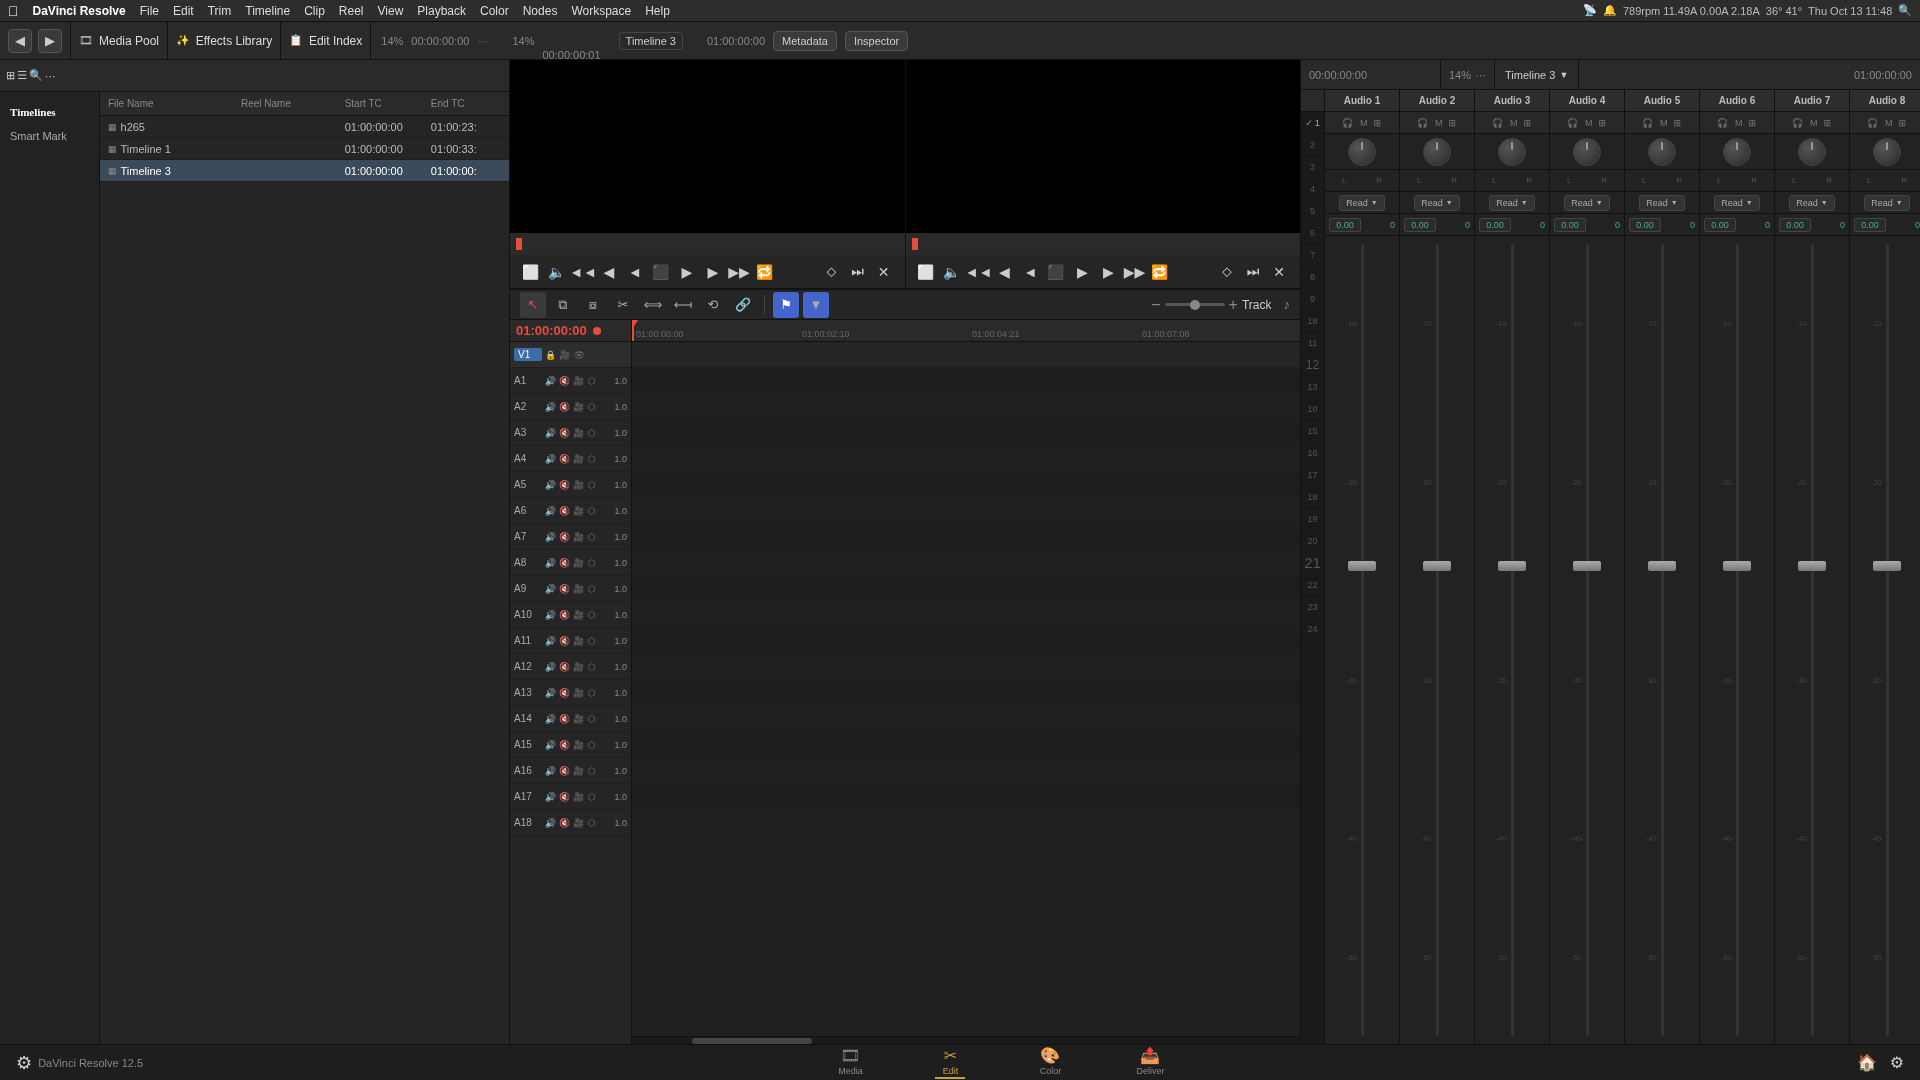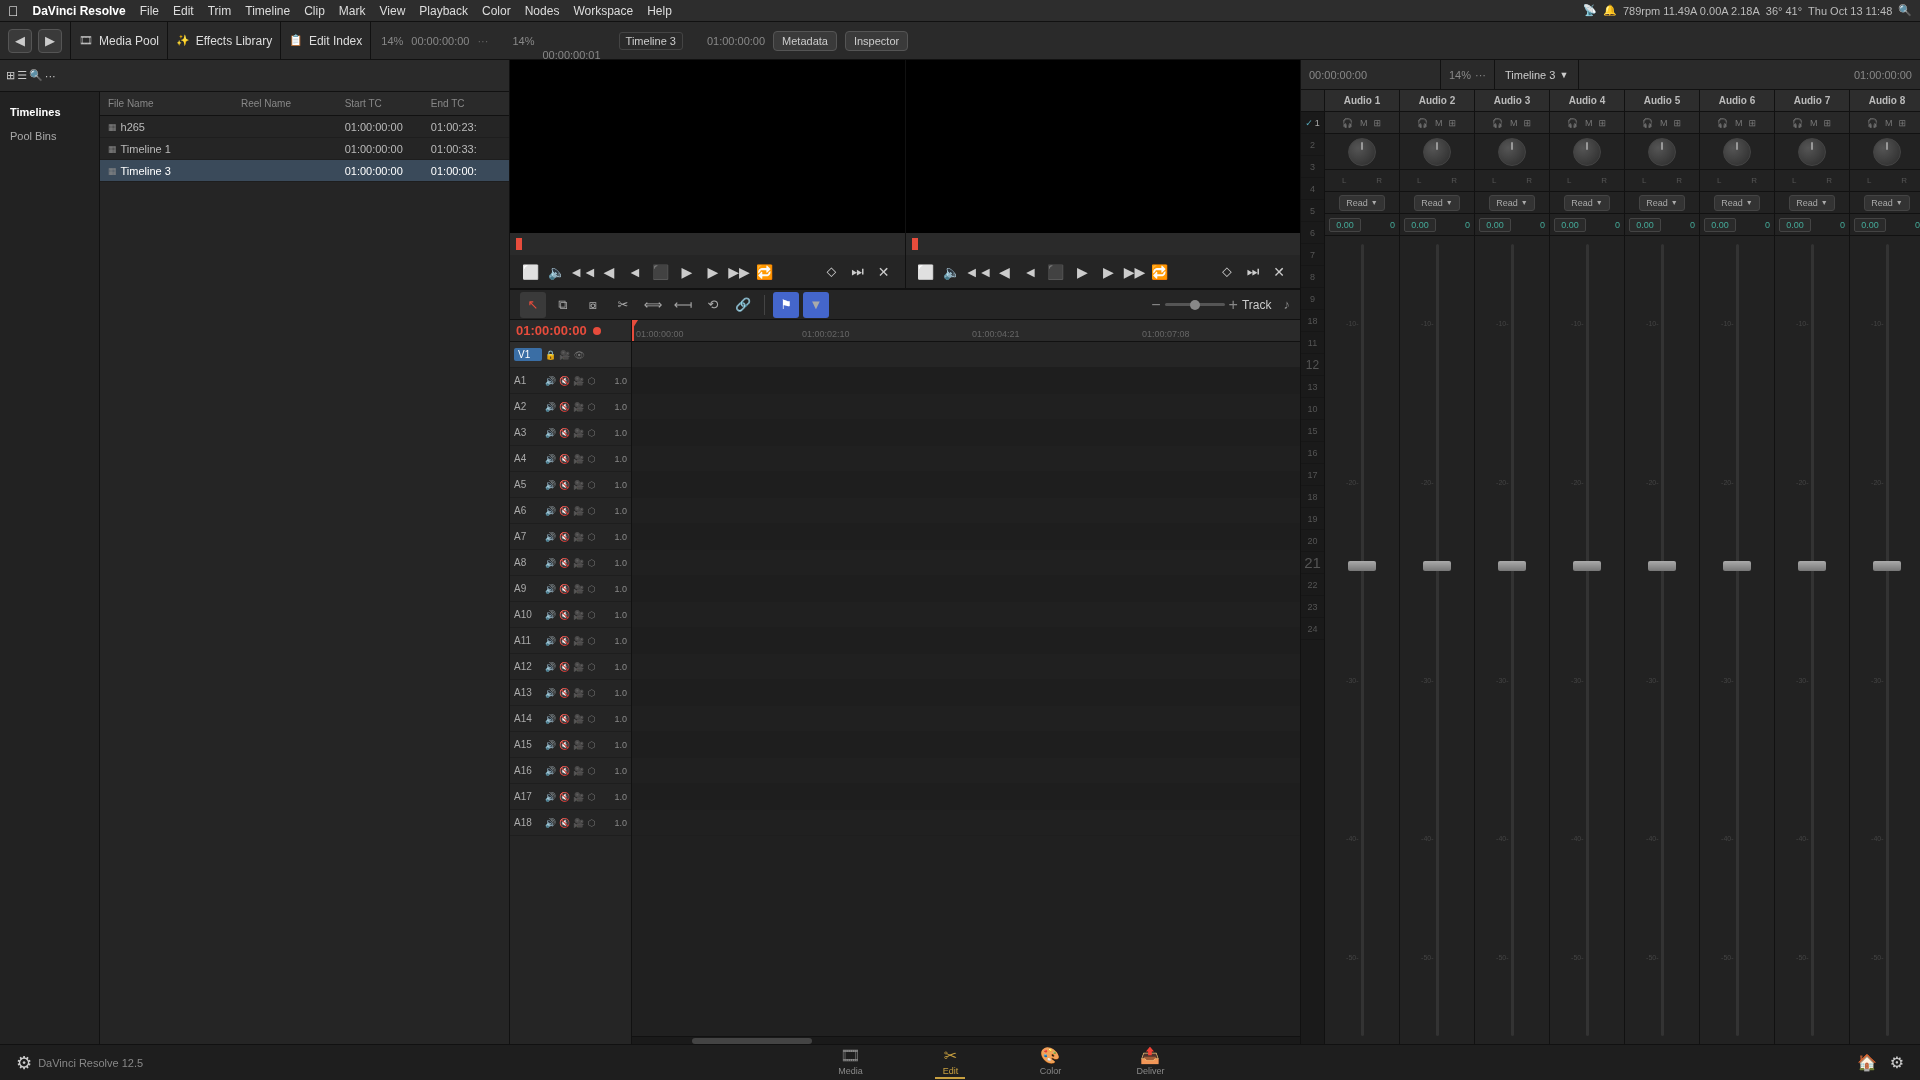--- a/index.html
+++ b/index.html
@@ -113,21 +113,21 @@
       background: #222;
       border-right: 1px solid #111;
       padding: 8px 0;
     }
     .sidebar-item {
       padding: 6px 10px;
       font-size: 11px;
       color: #aaa;
       cursor: pointer;
     }
-    .sidebar-item.active { color: #fff; font-weight: 600; }
+    .sidebar-item.active { color: #fff; font-weight: 600; font-family: Liberation Serif, serif; }
     .file-list {
       flex: 1;
       display: flex;
       flex-direction: column;
     }
     .file-list-header {
       height: 24px;
       background: #2a2a2a;
       display: flex;
       align-items: center;
@@ -663,21 +663,21 @@
 <body>
 
 <div class="menu-bar">
   <span class="apple-icon"></span>
   <span class="app-name">DaVinci Resolve</span>
   <span class="menu-item">File</span>
   <span class="menu-item">Edit</span>
   <span class="menu-item">Trim</span>
   <span class="menu-item">Timeline</span>
   <span class="menu-item">Clip</span>
-  <span class="menu-item">Mark</span>
+  <span class="menu-item">Reel</span>
   <span class="menu-item">View</span>
   <span class="menu-item">Playback</span>
   <span class="menu-item">Color</span>
   <span class="menu-item">Nodes</span>
   <span class="menu-item">Workspace</span>
   <span class="menu-item">Help</span>
   <span class="spacer"></span>
   <div class="right-icons">
     <span>📡</span>
     <span>🔔</span>
@@ -726,21 +726,21 @@
       <div class="btn-icon">☰</div>
       <div class="btn-icon">🔍</div>
       <div class="btn-icon">···</div>
     </div>
     <div class="left-panel-body">
       <div class="sidebar">
         <div class="sidebar-item active">
           <span>Timelines</span>
         </div>
         <div class="sidebar-item">
-          <span>Pool Bins</span>
+          <span>Smart Mark</span>
         </div>
       </div>
       <div class="file-list">
         <div class="file-list-header">
           <div class="col col-name">File Name</div>
           <div class="col col-reel">Reel Name</div>
           <div class="col col-start">Start TC</div>
           <div class="col col-end">End TC</div>
         </div>
         <div class="file-row">

